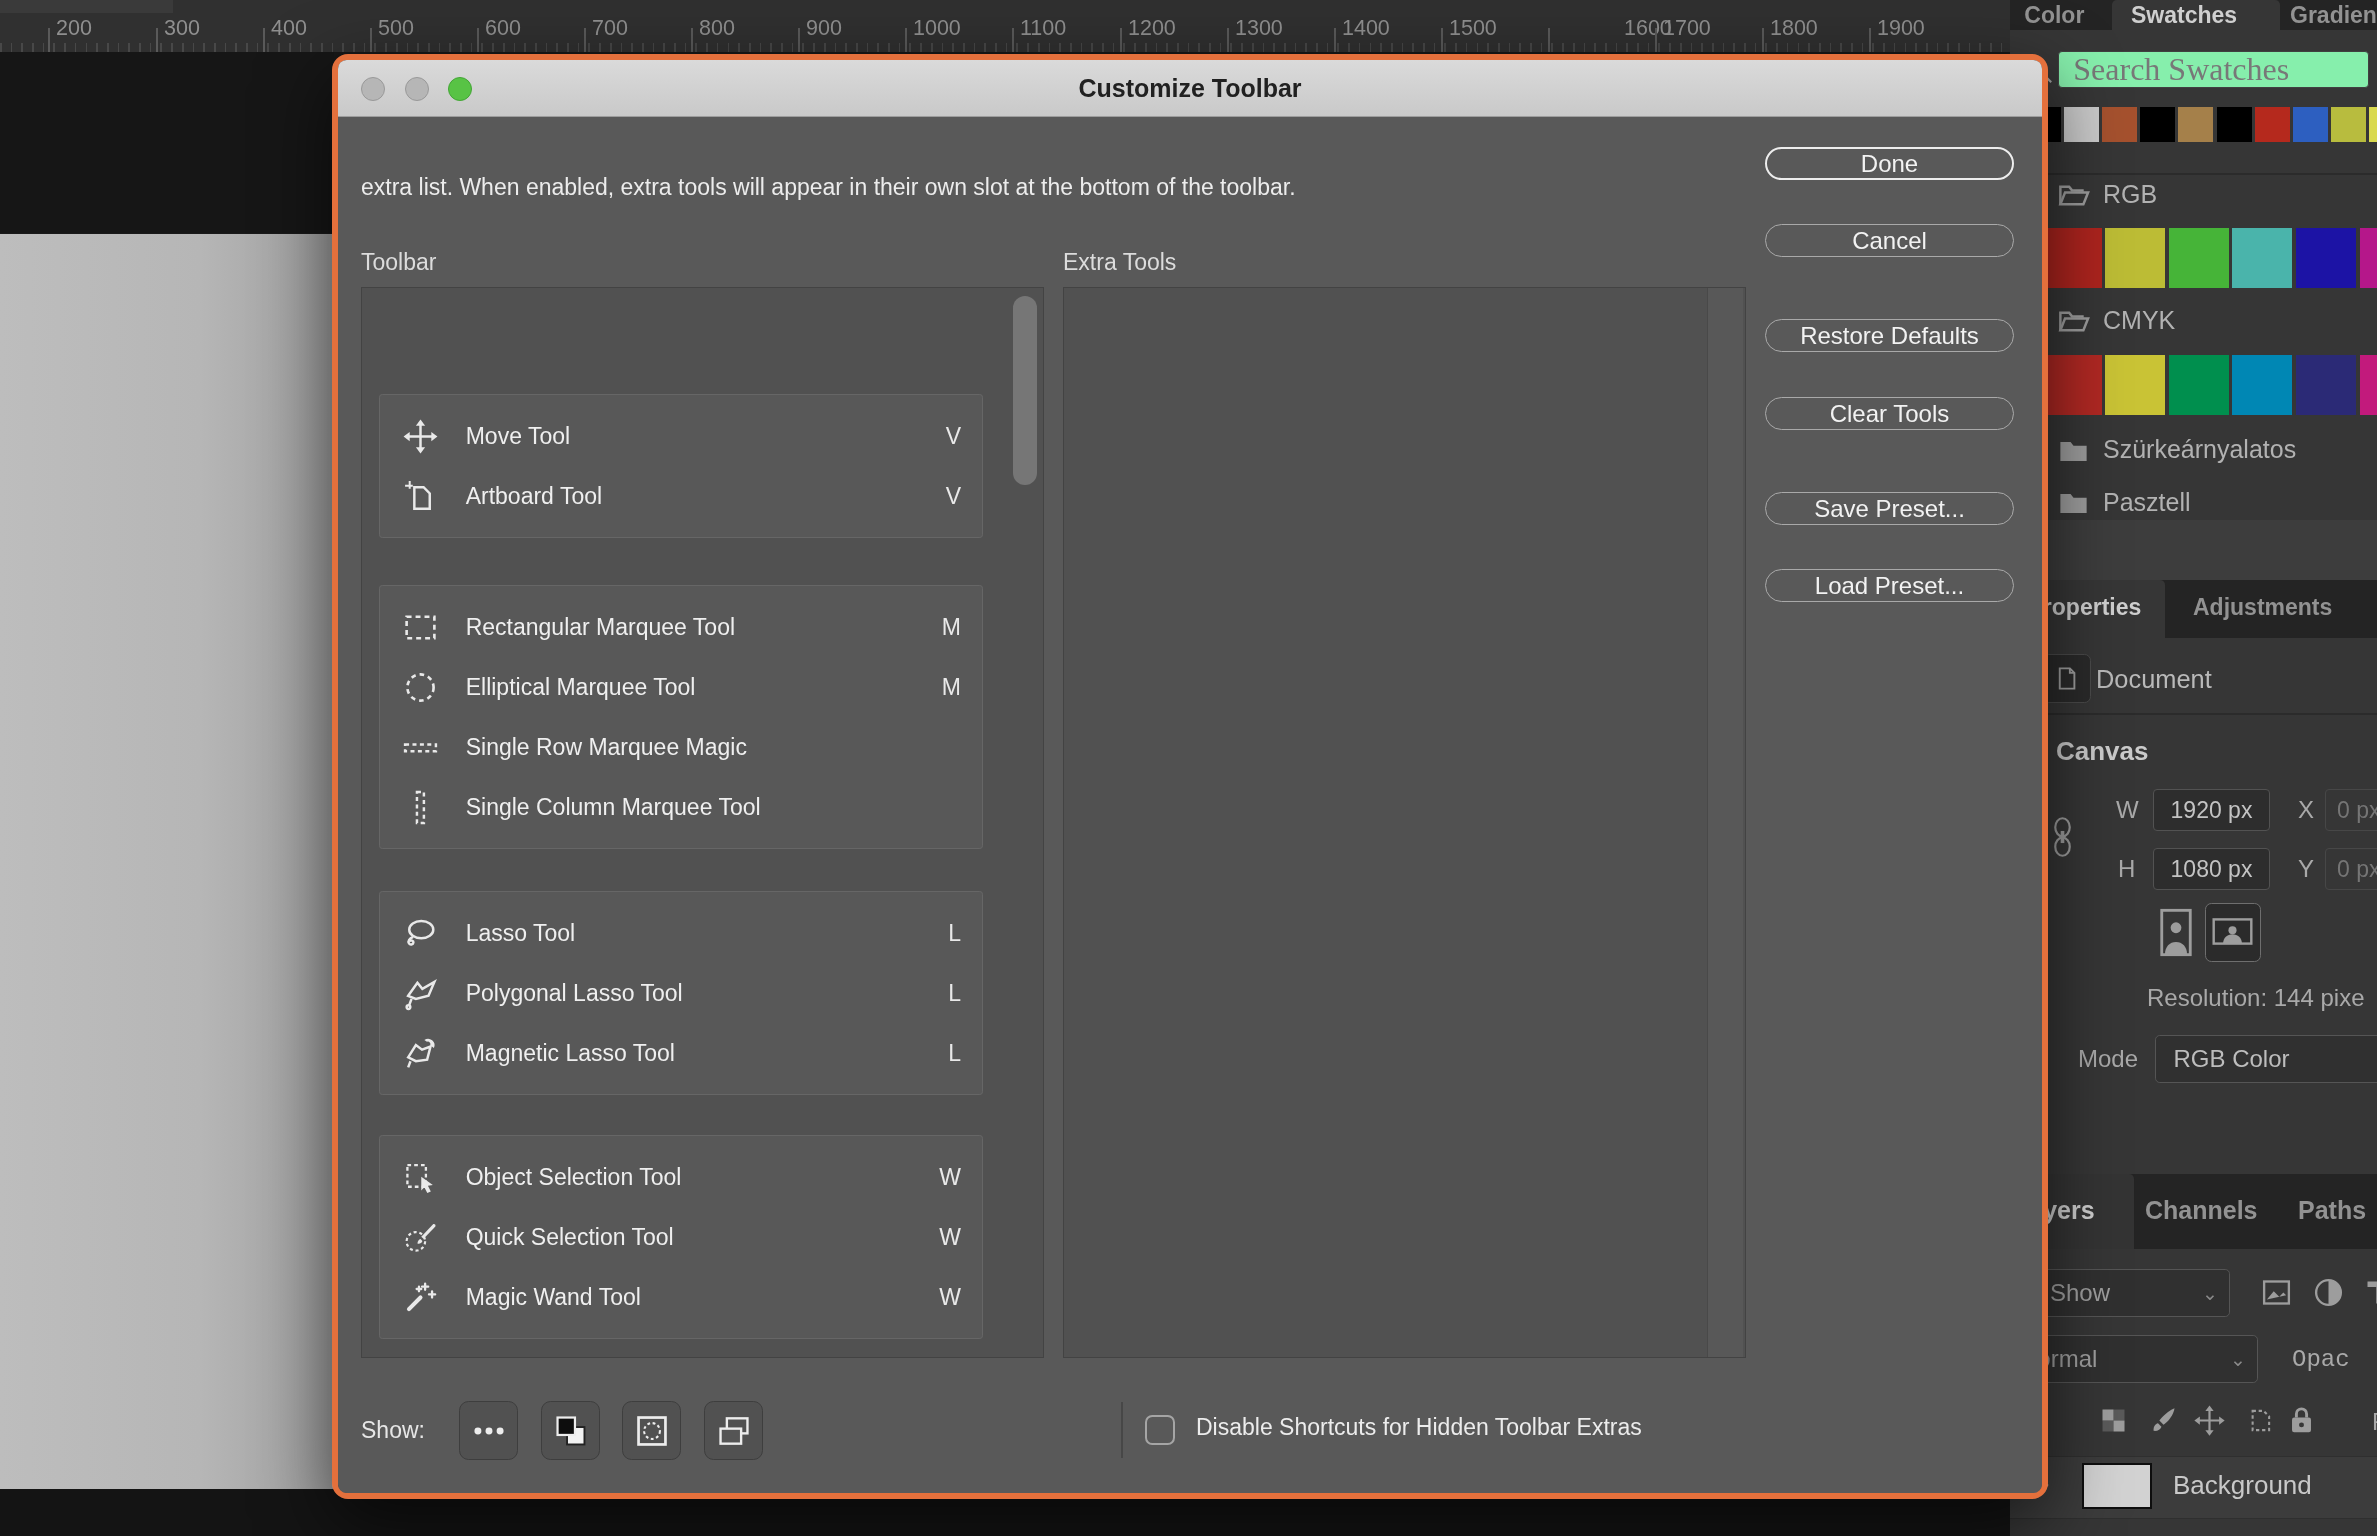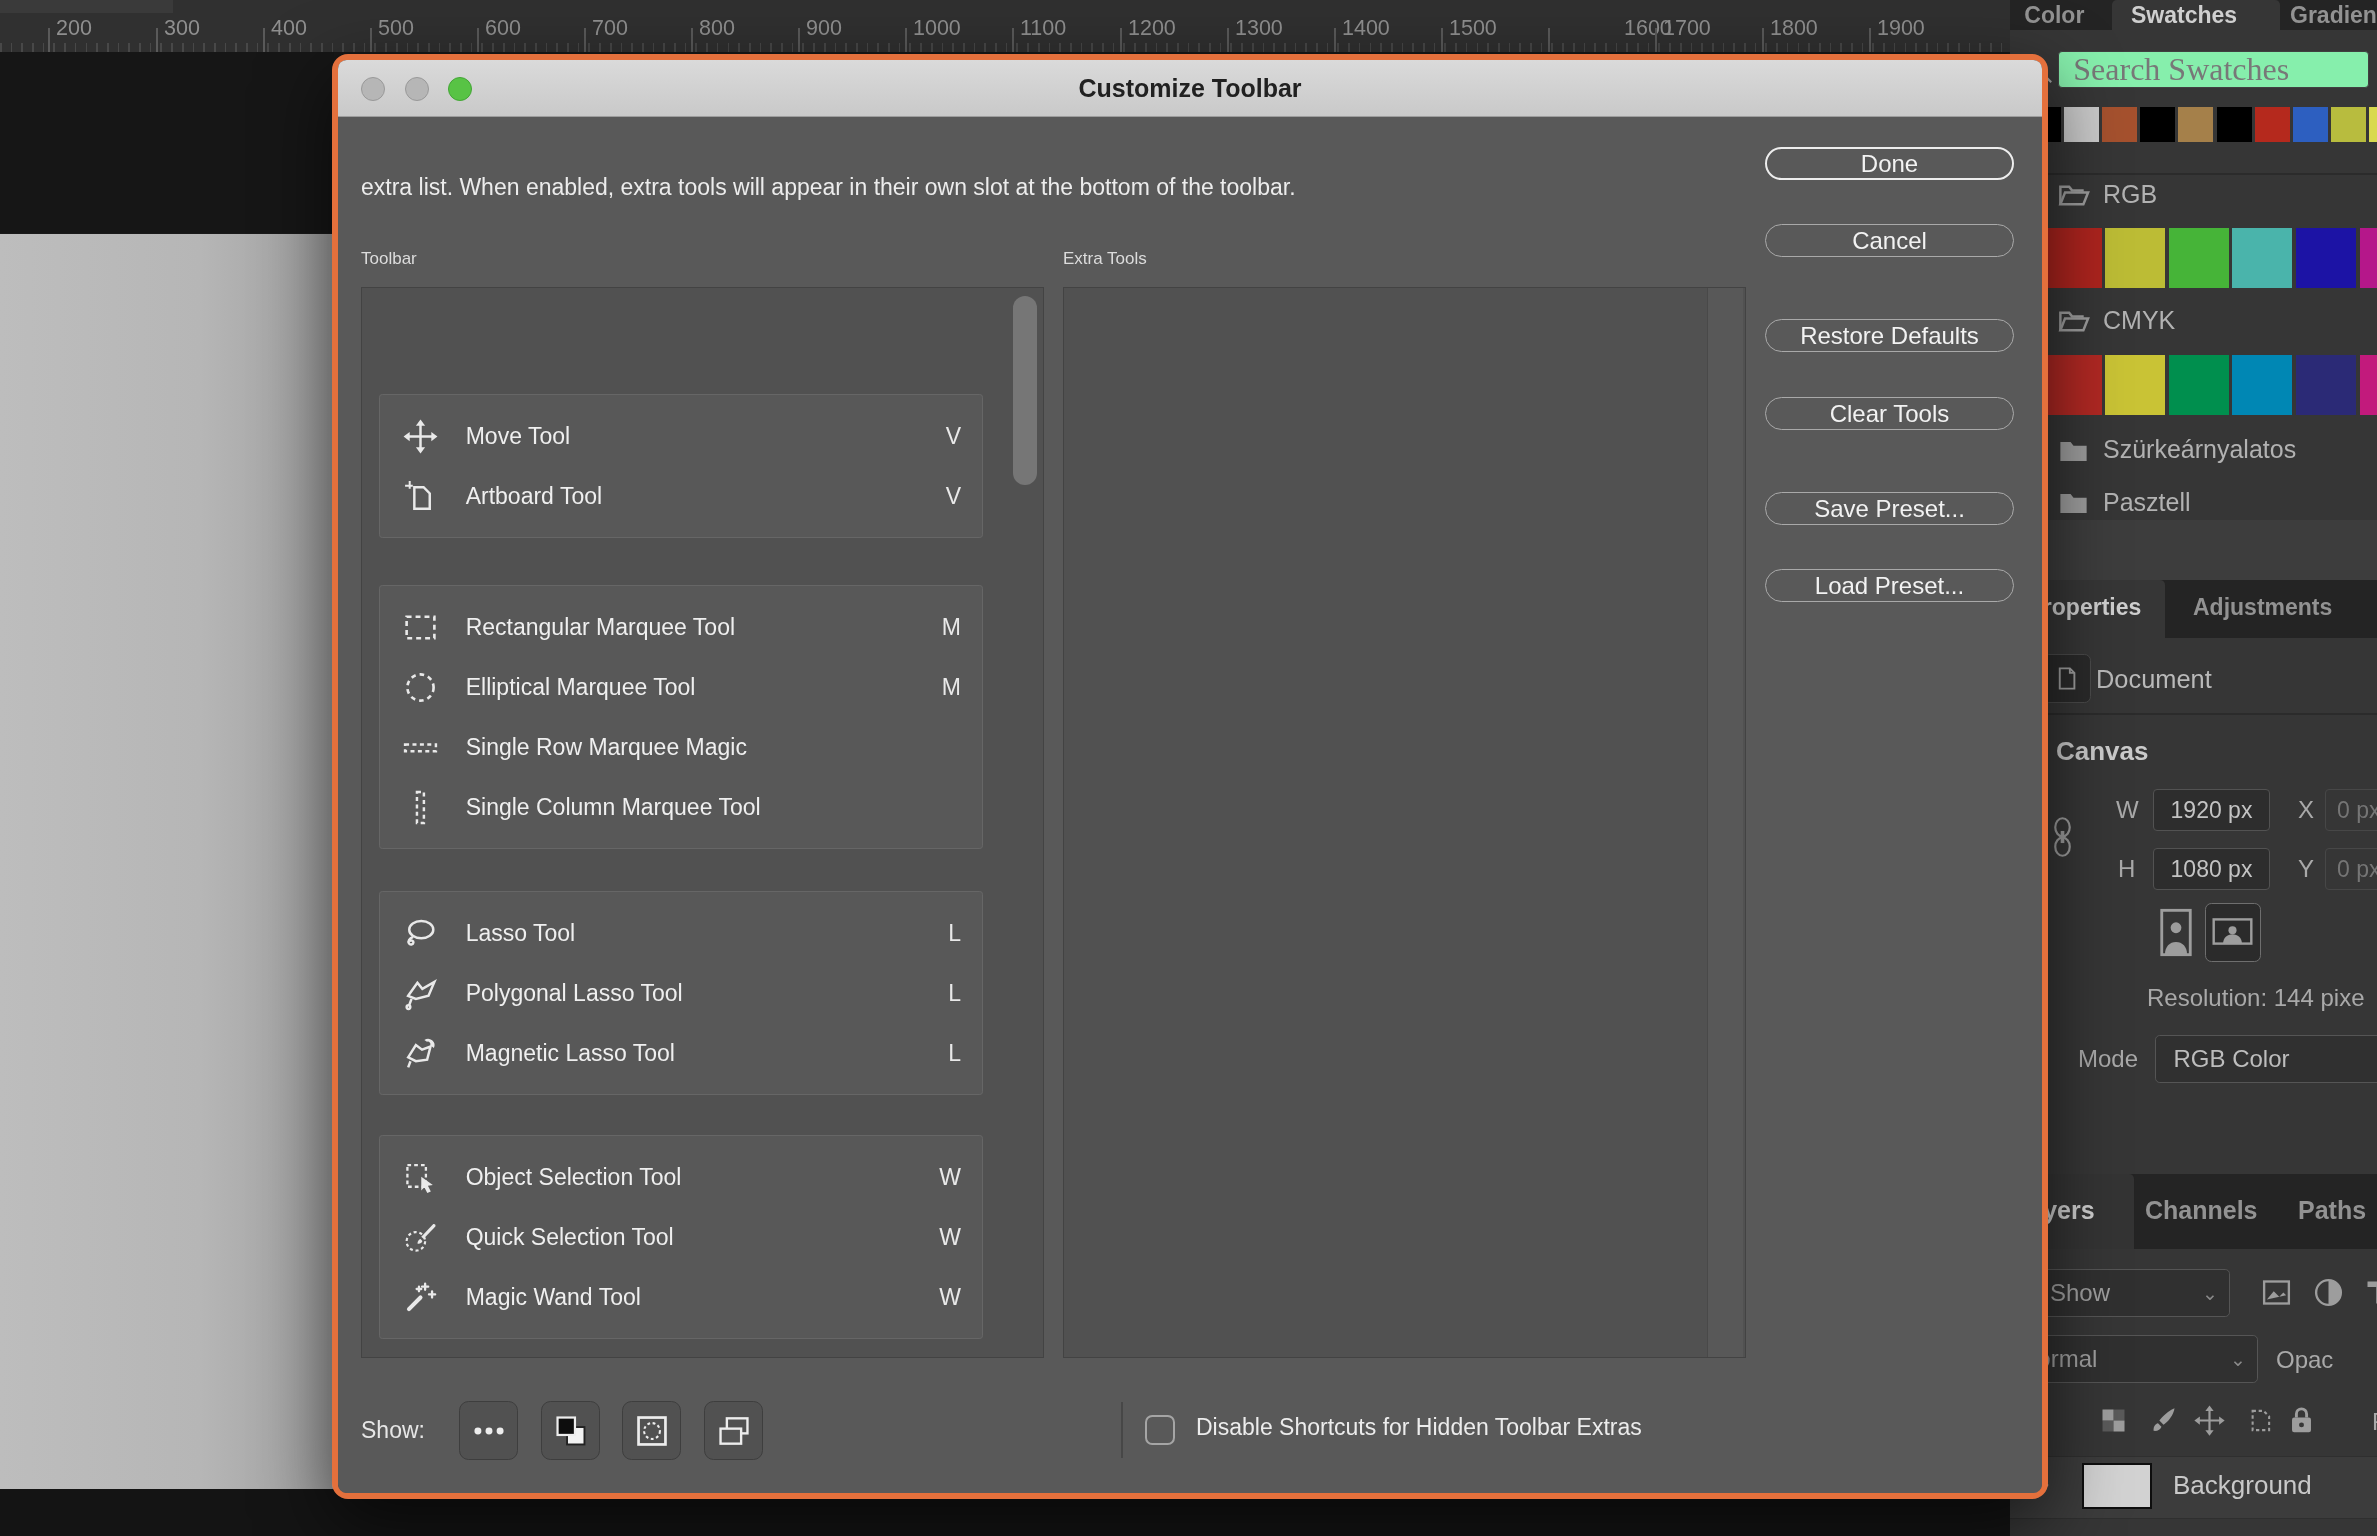--- a/index.html
+++ b/index.html
@@ -50,21 +50,21 @@
   
   #dialog{left:332px;top:54px;width:1716px;height:1445px;box-sizing:border-box;
     border:6.4px solid #e4703c;border-radius:16px;box-shadow:0 24px 72px rgba(0,0,0,.6);}
   #dialog-inner{position:absolute;inset:0;border-radius:8.7px;overflow:hidden;background:#595959;}
   #titlebar{position:absolute;left:0;top:0;width:100%;height:56px;
     background:linear-gradient(#dadada,#c9c9c9);border-bottom:0.8px solid #9d9d9d;}
   .traffic{position:absolute;top:16.7px;width:22px;height:22px;border-radius:50%;}
   #dialog-title{position:absolute;left:0;top:0;width:100%;height:56px;display:flex;
     align-items:center;justify-content:center;font-size:25px;font-weight:700;color:#212121;}
   .instr{position:absolute;left:23px;font-size:23px;color:#ececec;white-space:nowrap;}
-  .list-label{position:absolute;font-size:17px;color:#dcdcdc;}
+  .list-label{position:absolute;font-size:23px;color:#dcdcdc;}
   .tool-list{position:absolute;top:227px;width:683px;height:1071px;background:#515151;
     border:1.6px solid #434343;box-sizing:border-box;overflow:hidden;}
   .tool-group{position:absolute;left:16.7px;width:604px;background:#585858;
     border:1.6px solid #666;border-radius:3.2px;box-sizing:border-box;padding:11px 0;}
   .tool-row{display:flex;align-items:center;height:60px;padding-left:22px;}
   .tool-icon{width:37px;height:37px;color:#e9e9e9;flex:none;}
   .tool-icon svg{width:100%;height:100%;display:block;}
   .tool-name{margin-left:27px;font-size:23px;color:#efefef;white-space:nowrap;}
   .tool-key{margin-left:auto;margin-right:20.7px;font-size:23px;color:#e9e9e9;}
   #scroll-thumb{position:absolute;right:6.4px;top:8px;width:24px;height:189px;
@@ -294,21 +294,21 @@
         </div>
       <div class="dock-icon" style="left:352px;top:102px;width:33px;height:33px;">
           <svg viewBox="0 0 24 24" fill="currentColor">
             <path d="M4 4h16v4h-6.3v12h-3.4V8H4z"></path>
           </svg>
         </div>
       <div class="dropdown" style="left:-32px;top:161px;width:278px;height:46px;">
         <span style="margin-left:41px;">Normal</span>
         <span class="chev">⌄</span>
       </div>
-      <div class="ptext" style="left:266px;top:172px;">Opac</div>
+      <div class="ptext" style="left:282px;top:172px;font-family:Liberation Mono, monospace;">Opac</div>
       <div class="ptext" style="left:-20px;top:234px;">Lock:</div>
       <div class="dock-icon" style="left:87px;top:230px;width:33px;height:33px;">
           <svg viewBox="0 0 24 24" fill="currentColor">
             <rect x="4" y="4" width="8" height="8"></rect>
             <rect x="12" y="12" width="8" height="8"></rect>
             <rect x="12" y="4" width="8" height="8" opacity=".35"></rect>
             <rect x="4" y="12" width="8" height="8" opacity=".35"></rect>
           </svg>
         </div>
       <div class="dock-icon" style="left:137px;top:230px;width:33px;height:33px;">

